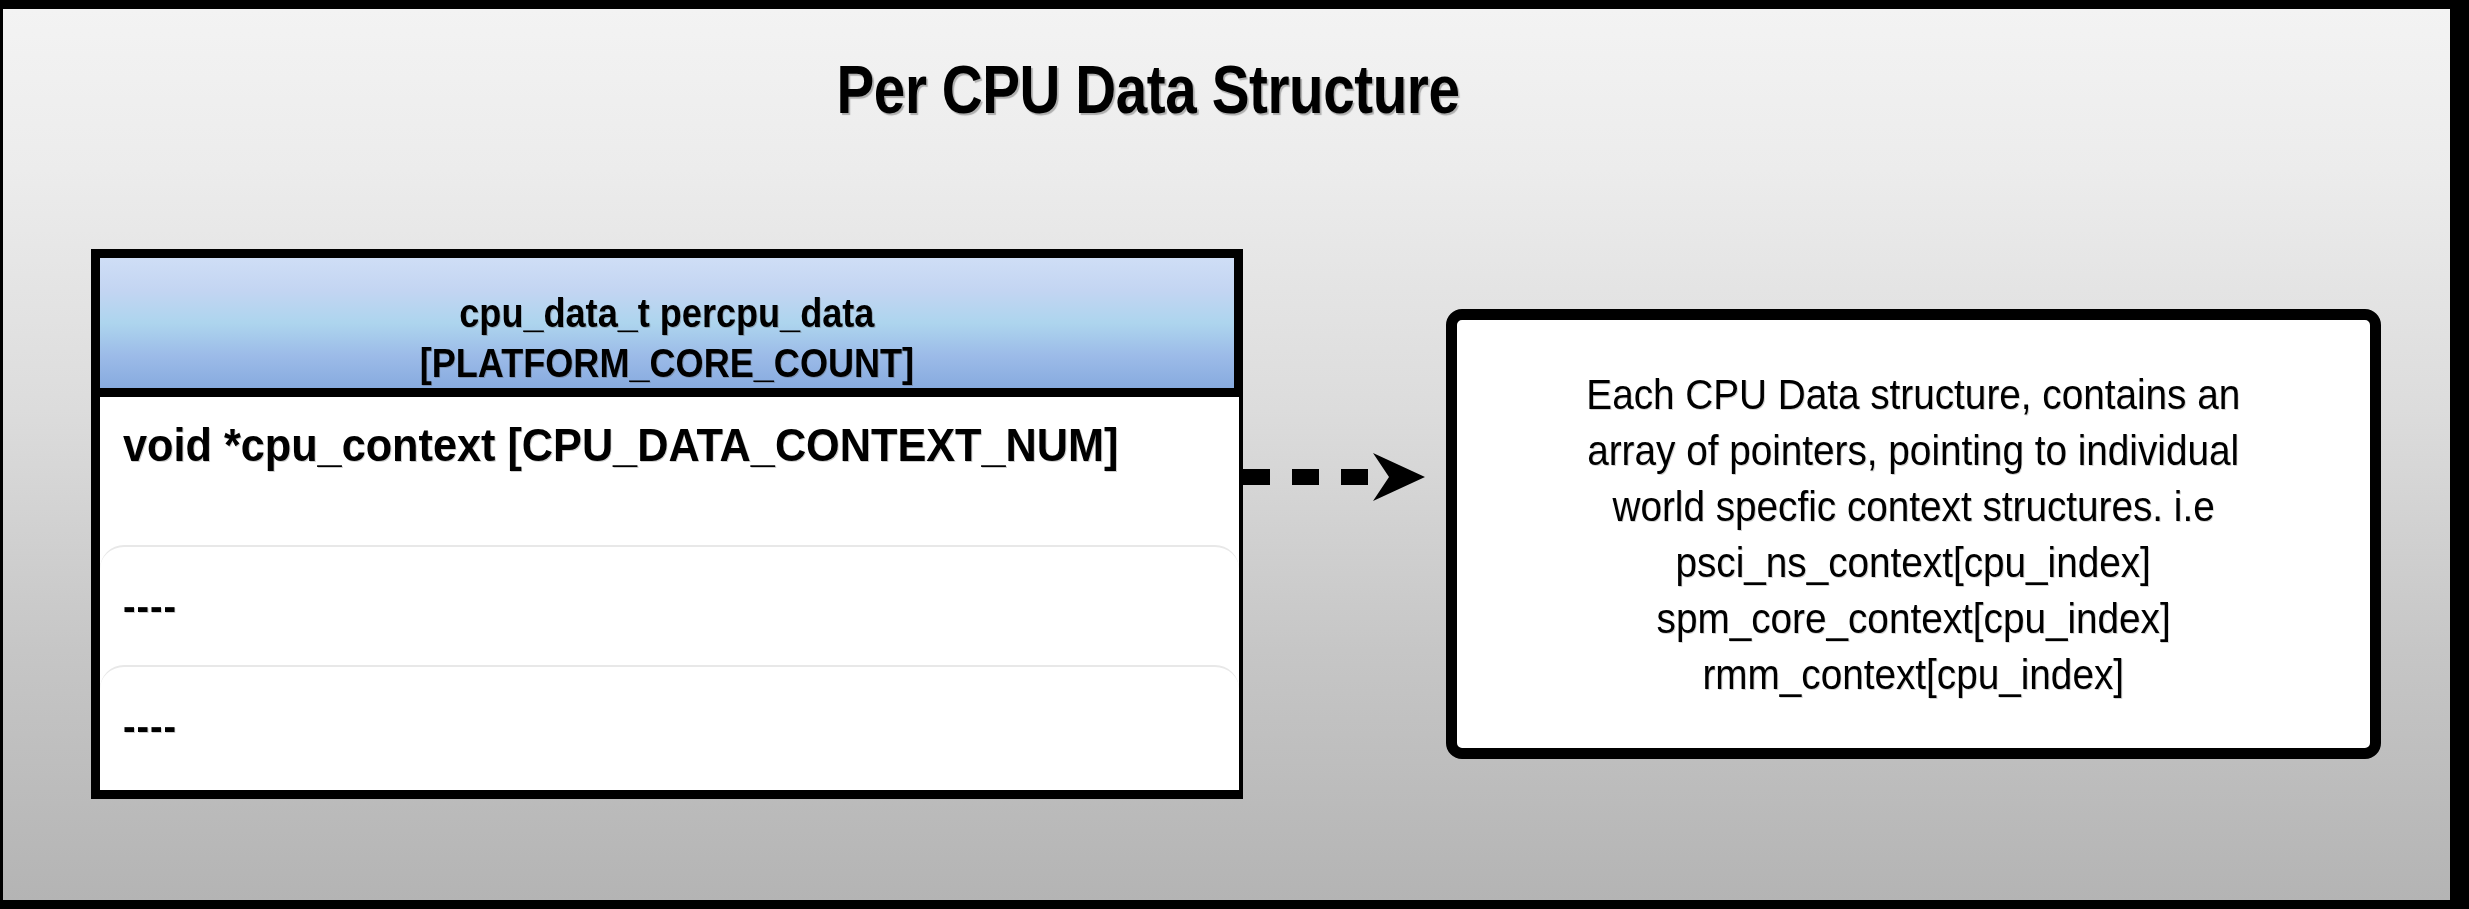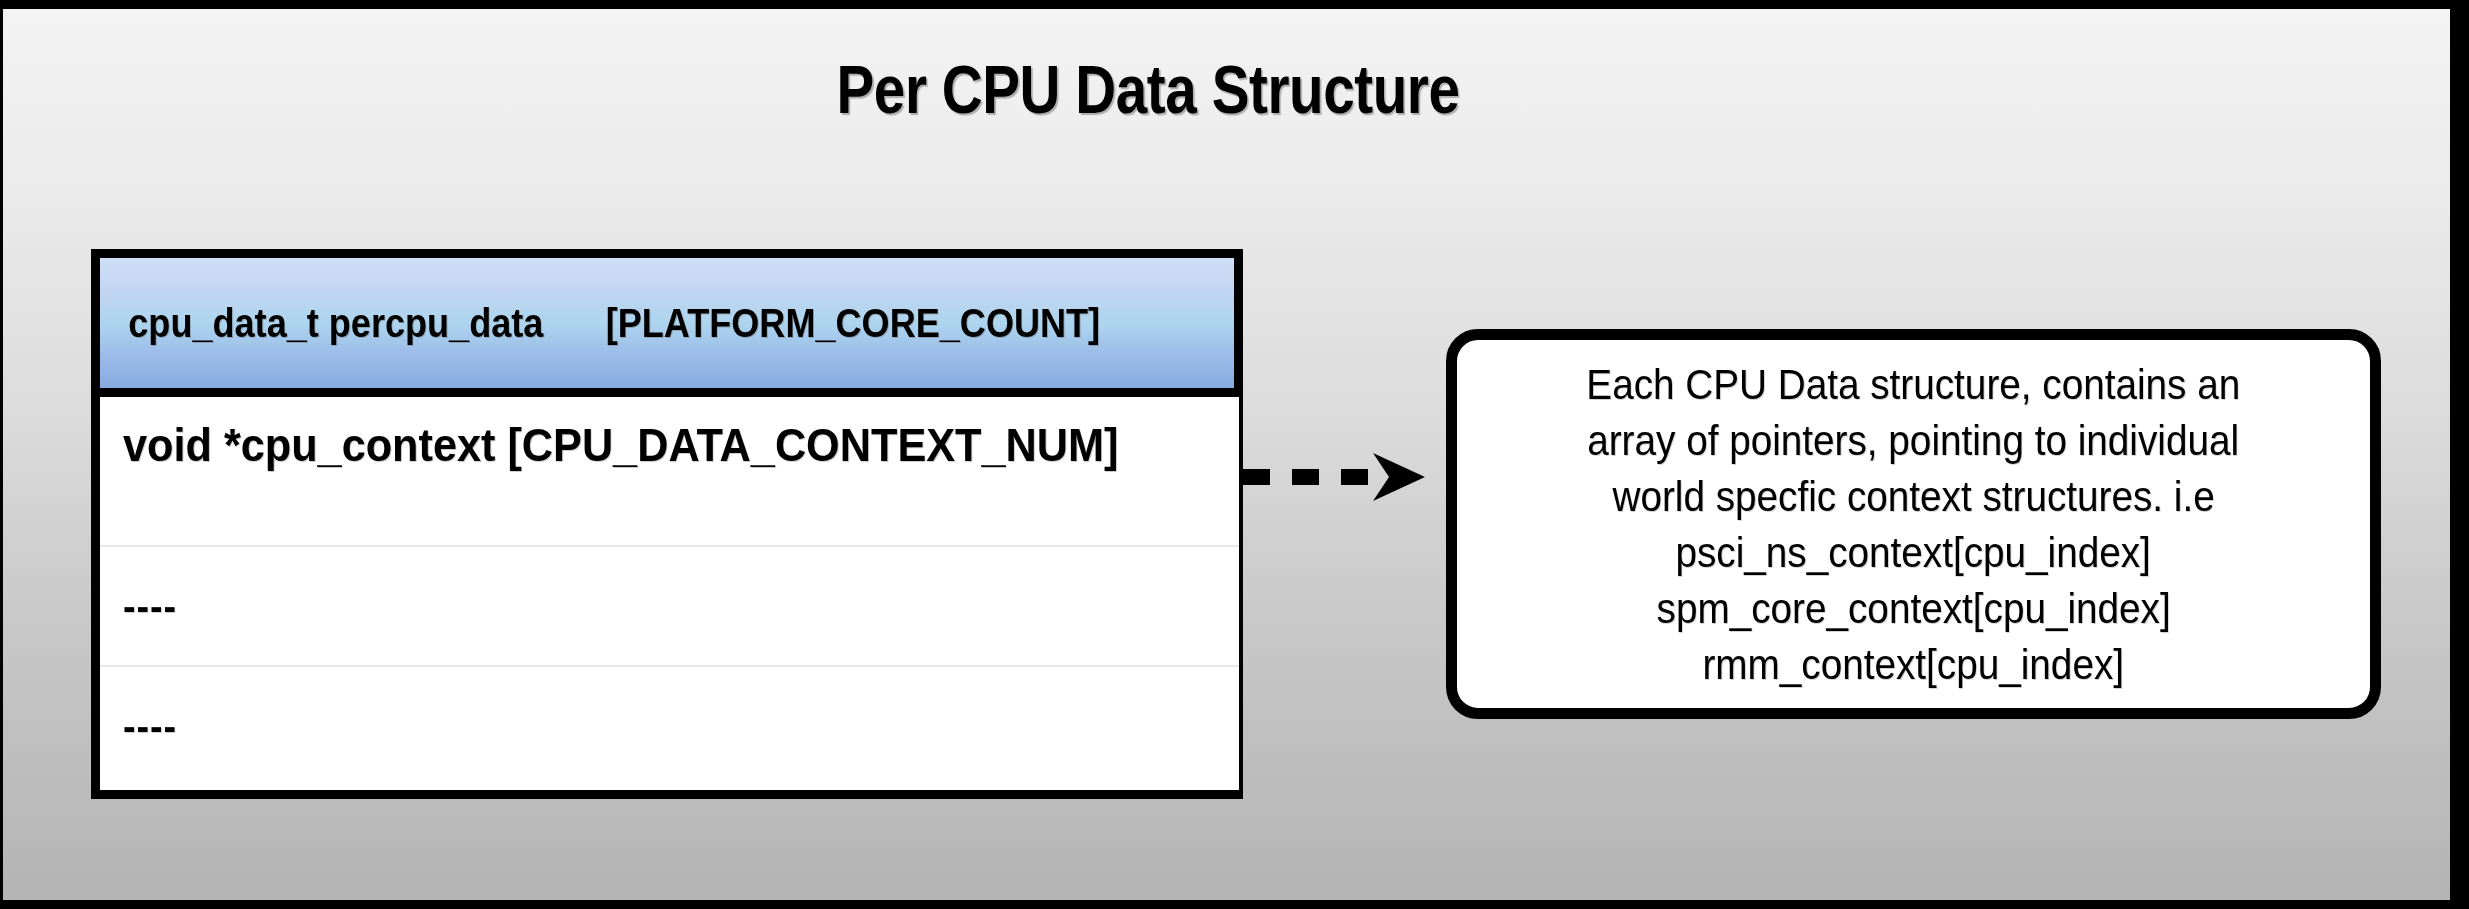--- a/index.html
+++ b/index.html
@@ -61,23 +61,23 @@
   #struct-header {
     position: absolute;
     left: 0;
     top: 0;
     width: 1152px;
     height: 148px;
     box-sizing: border-box;
     border: 9px solid #000000;
     background: linear-gradient(to bottom, #cfdef6 0%, #c3d5f2 25%, #add5ee 50%, #9cbbe8 75%, #87abdf 100%);
     display: flex;
-    flex-direction: row;
+    flex-direction: column;
     align-items: center;
-    justify-content: flex-start;
+    justify-content: flex-end;
   }
   .hdr-line {
     font-size: 41px;
     line-height: 50px;
     font-weight: bold;
     color: #000000;
     transform: scaleX(0.88);
     white-space: nowrap;
     text-shadow: 1px 1px 0 rgba(90,90,90,0.35);
   }
@@ -93,20 +93,21 @@
     border-bottom: 9px solid #000000;
     background: #ffffff;
   }
   .struct-row {
     position: relative;
     box-sizing: border-box;
     height: 120px;
     padding-left: 23px;
     display: flex;
     align-items: center;
+    border-radius: 24px;
   }
   .struct-row + .struct-row {
     border-top: 2px solid #e8e8e8;
   }
   .struct-row:first-child {
     height: 148px;
     align-items: flex-start;
     padding-top: 22px;
   }
   .row-text {
@@ -132,31 +133,30 @@
     width: 210px;
     height: 56px;
   }
 
   
   #callout {
     position: absolute;
     left: 1443px;
     top: 300px;
     width: 935px;
-    height: 390px;
+    height: 450px;
     box-sizing: border-box;
     background: #ffffff;
     border: 11px solid #000000;
-    border-radius: 32px;
+    border-radius: 16px;
     display: flex;
     flex-direction: column;
     align-items: center;
     justify-content: center;
     padding: 6px 28px;
-    margin-top: 20px;
   }
   .callout-line {
     font-size: 43px;
     line-height: 56px;
     color: #000000;
     text-align: center;
     white-space: nowrap;
     transform: scaleX(0.9);
     text-shadow: 1px 1px 0 rgba(110,110,110,0.3);
   }

